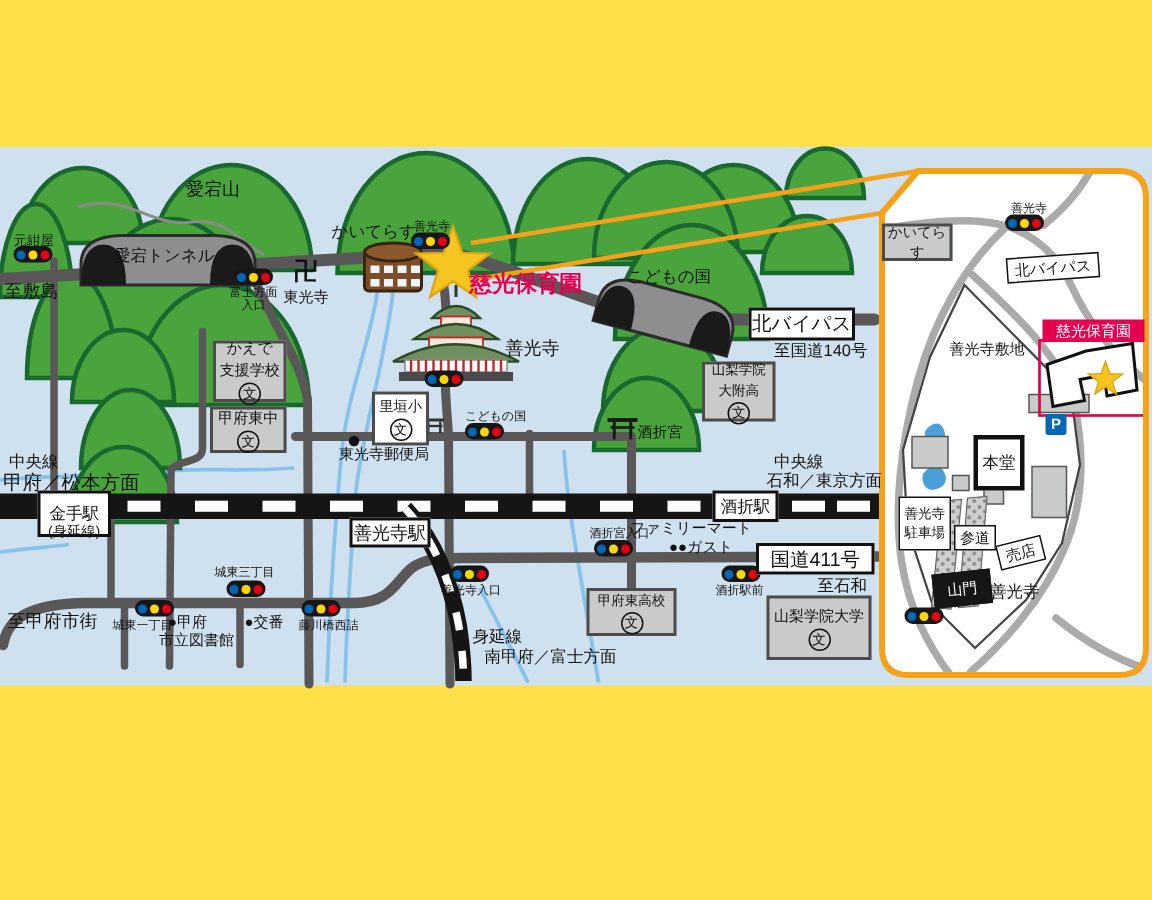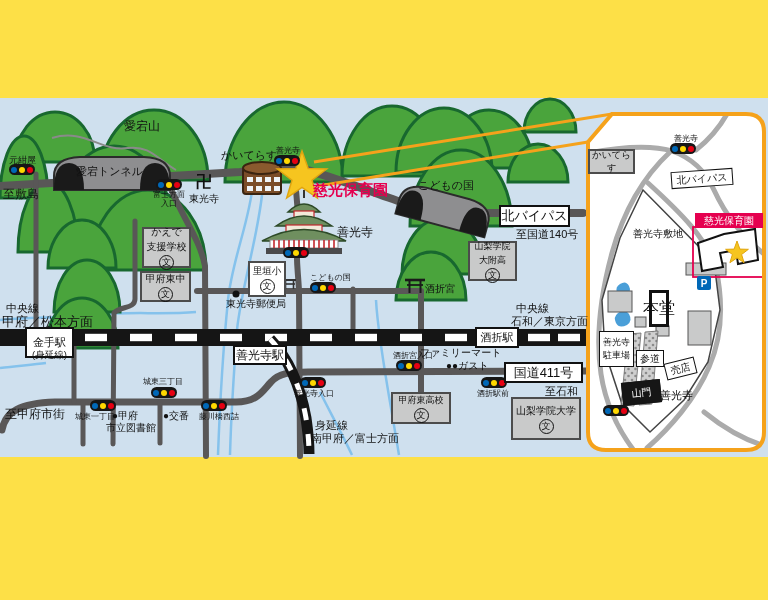--- a/index.html
+++ b/index.html
@@ -326,21 +326,21 @@
 
 <div class="lbl" style="left:6px;top:302px;font-size:11px;">中央線</div>
 <div class="lbl" style="left:2px;top:315px;font-size:13px;">甲府／松本方面</div>
 <div class="lbl" style="left:516px;top:302px;font-size:11px;">中央線</div>
 <div class="lbl" style="left:511px;top:315px;font-size:11px;">石和／東京方面</div>
 <div class="wbox" style="left:25px;top:327px;width:49px;height:31px;font-size:11px;">金手駅</div>
 <div class="lbl center" style="left:25px;top:350px;width:49px;font-size:9.5px;">(身延線)</div>
 <div class="wbox" style="left:233px;top:345px;width:54px;height:20px;font-size:12px;">善光寺駅</div>
 <div class="wbox" style="left:475px;top:327px;width:44px;height:21px;font-size:11px;text-align:center;">酒折駅</div>
 <div class="lbl" style="left:315px;top:419px;font-size:11px;">身延線</div>
-<div class="lbl" style="left:311px;top:432px;font-size:11px;">南甲府／富士方面</div>
+<div class="lbl" style="left:311px;top:432px;font-size:11px;padding-left:12px;">南甲府／富士方面</div>
 
 <div class="wbox" style="left:499px;top:205px;width:71px;height:22px;font-size:13px;">北バイパス</div>
 <div class="wbox" style="left:504px;top:362px;width:79px;height:21px;font-size:13px;">国道411号</div>
 
 <div class="gbox" style="left:142px;top:227px;width:49px;height:41px;font-size:10px;">
   <div>かえで</div>
   <div>支援学校</div>
   <span class="bun">文</span>
 </div>
 <div class="gbox" style="left:140px;top:271px;width:51px;height:31px;font-size:10px;">
@@ -373,21 +373,21 @@
     </div>
 <div class="sig" style="left:603px;top:405px;">
       <i class="b"></i>
       <i class="y"></i>
       <i class="r"></i>
     </div>
 <div class="gbox" style="left:588px;top:149px;width:47px;height:25px;font-size:9.5px;">かいてらす</div>
 <div class="wbox" style="left:671px;top:170px;width:62px;height:17px;font-size:10px;border-width:1.5px;transform:rotate(-4deg);">北バイパス</div>
 <div class="lbl" style="left:633px;top:228px;font-size:10px;">善光寺敷地</div>
 <div class="redbox" style="left:695px;top:213px;width:68px;height:15px;font-size:10px;">慈光保育園</div>
-<div class="wbox" style="left:649px;top:290px;width:20px;height:37px;font-size:16px;border-width:3px;">本堂</div>
+<div class="wbox" style="left:649px;top:290px;width:34px;height:37px;font-size:11px;border-width:3px;">本堂</div>
 <div class="pmark" style="left:697px;top:276px;width:14px;height:14px;font-size:10px;">P</div>
 <div class="wbox" style="left:599px;top:331px;width:35px;height:36px;font-size:9px;border-width:1.5px;flex-direction:column;">
   <div>善光寺</div>
   <div>駐車場</div>
 </div>
 <div class="wbox" style="left:636px;top:350px;width:28px;height:17px;font-size:10px;border-width:1.5px;">参道</div>
 <div class="wbox" style="left:665px;top:360px;width:31px;height:17px;font-size:10px;border-width:1.5px;transform:rotate(-14deg);">売店</div>
 <div class="blackbox" style="left:622px;top:381px;width:37px;height:21px;font-size:10px;transform:rotate(-6deg);">山門</div>
 <div class="lbl" style="left:660px;top:389px;font-size:11px;">善光寺</div>
 

